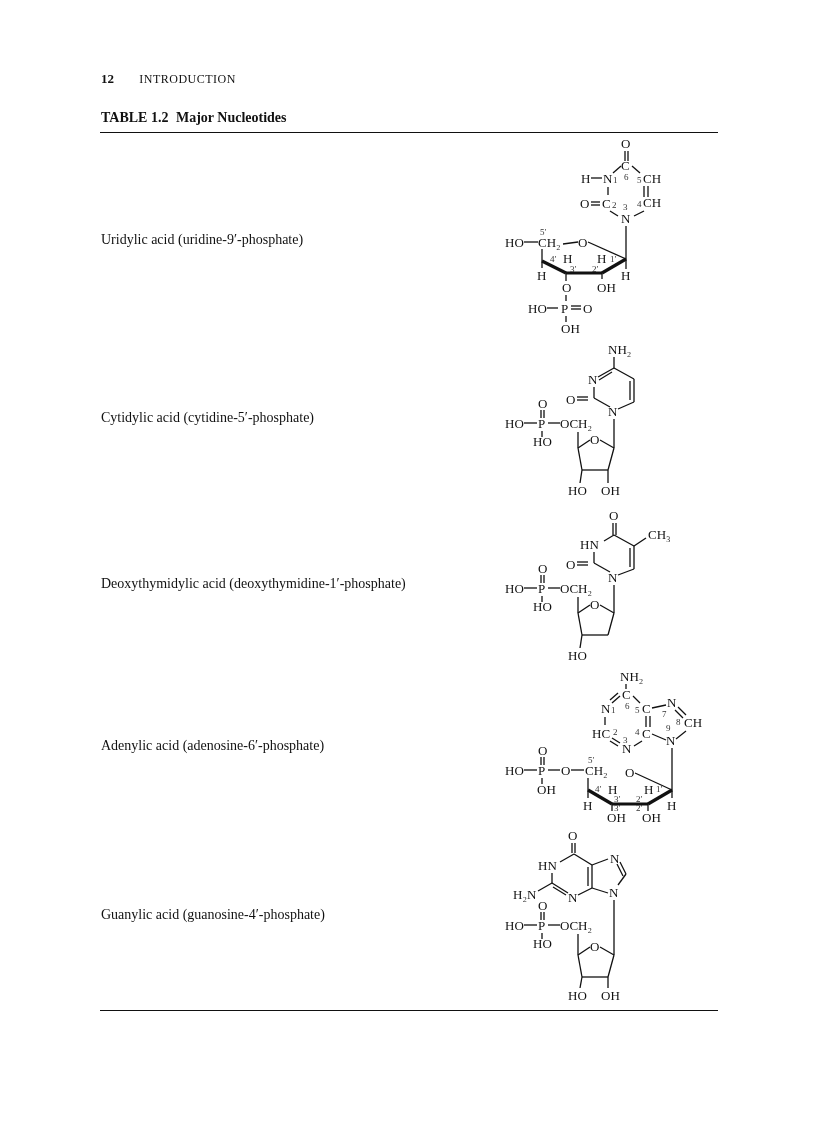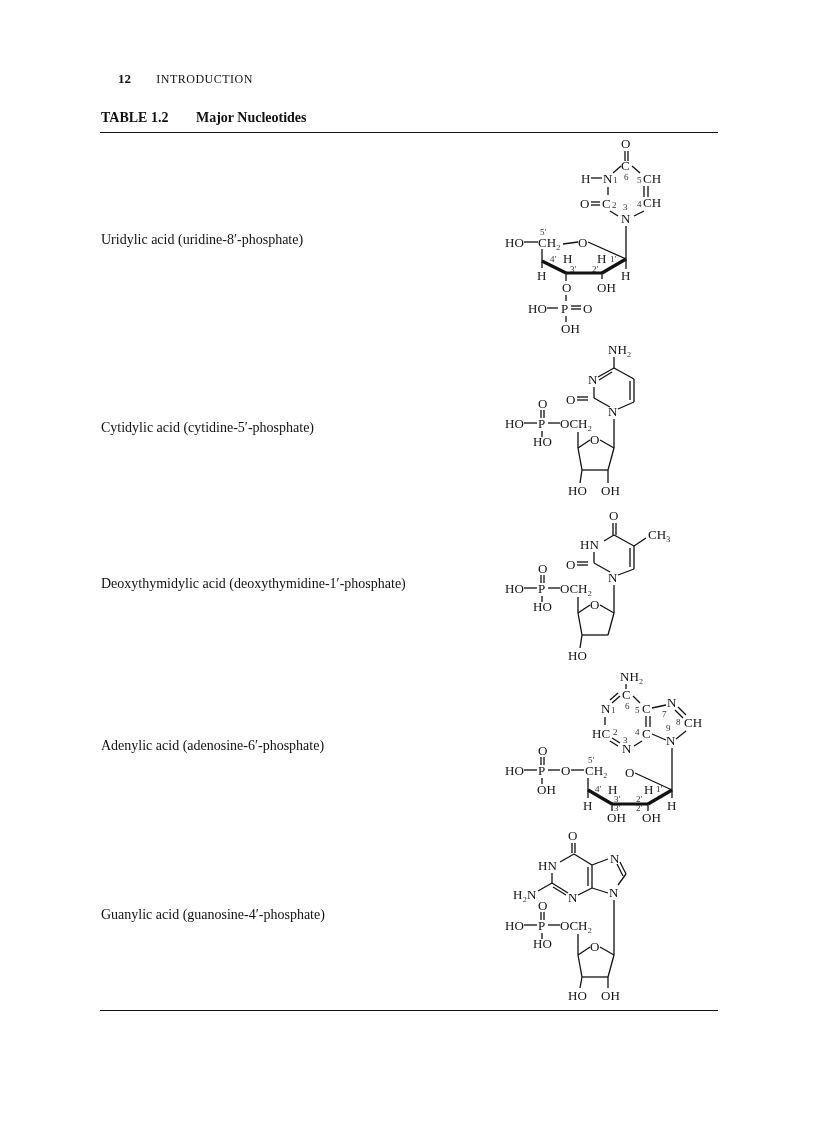--- a/index.html
+++ b/index.html
@@ -1,21 +1,21 @@
 <!DOCTYPE html>
 <html><head>
 <meta charset="utf-8">
 <style>
   html, body { margin:0; padding:0; background:#fff; }
   body { width:816px; height:1123px; position:relative; font-family:"Liberation Serif","DejaVu Serif",serif; color:#111; }
-  .running-head { position:absolute; left:118px; top:71px; font-size:13px;text-align:right; }
+  .running-head { position:absolute; left:101px; top:71px; font-size:13px;text-align:right; }
   .running-head .pg { font-weight:bold; margin-right:22px; }
   .running-head .sec { letter-spacing:0.5px; font-size:12px; }
   .table-title { position:absolute; left:101px; top:110px; font-size:14px; font-weight:bold; }
-  .table-title .num { margin-right:24px; }
+  .table-title .num { margin-right:4px; }
   .rule { position:absolute; left:100px; width:618px; height:0; border-top:1.5px solid #111; }
   .row-label { position:absolute; left:101px; font-size:14px; }
   svg.mol { position:absolute; overflow:visible; }
   svg.mol text { font-family:"Liberation Serif","DejaVu Serif",serif; font-size:13px; fill:#111; }
   svg.mol text.sm { font-size:9px; fill:#333; }
   svg.mol line, svg.mol polyline, svg.mol path { stroke:#111; stroke-width:1.3; fill:none; }
   svg.mol .bold { stroke-width:3.2; }
 </style>
 </head>
 <body>
@@ -26,22 +26,22 @@
 </div>
 
 <div class="table-title">
   <span class="num">TABLE 1.2</span>
   <span>Major Nucleotides</span>
 </div>
 
 <div class="rule" style="top:132px"></div>
 <div class="rule" style="top:1010px"></div>
 
-<div class="row-label" style="top:232px">Uridylic acid (uridine-8′-phosphate)</div>
-<div class="row-label" style="top:420px">Cytidylic acid (cytidine-5′-phosphate)</div>
+<div class="row-label" style="top:232px">Uridylic acid (uridine-9′-phosphate)</div>
+<div class="row-label" style="top:410px">Cytidylic acid (cytidine-5′-phosphate)</div>
 <div class="row-label" style="top:576px">Deoxythymidylic acid (deoxythymidine-1′-phosphate)</div>
 <div class="row-label" style="top:738px">Adenylic acid (adenosine-6′-phosphate)</div>
 <div class="row-label" style="top:907px">Guanylic acid (guanosine-4′-phosphate)</div>
 
 <svg class="mol" style="left:500px;top:135px" width="200" height="200">
   <text x="121" y="13">O</text>
   <line x1="125" y1="16" x2="125" y2="26"></line>
     <line x1="128" y1="16" x2="128" y2="26"></line>
   <text x="121" y="35">C</text>
   <text class="sm" x="124" y="45">6</text>

